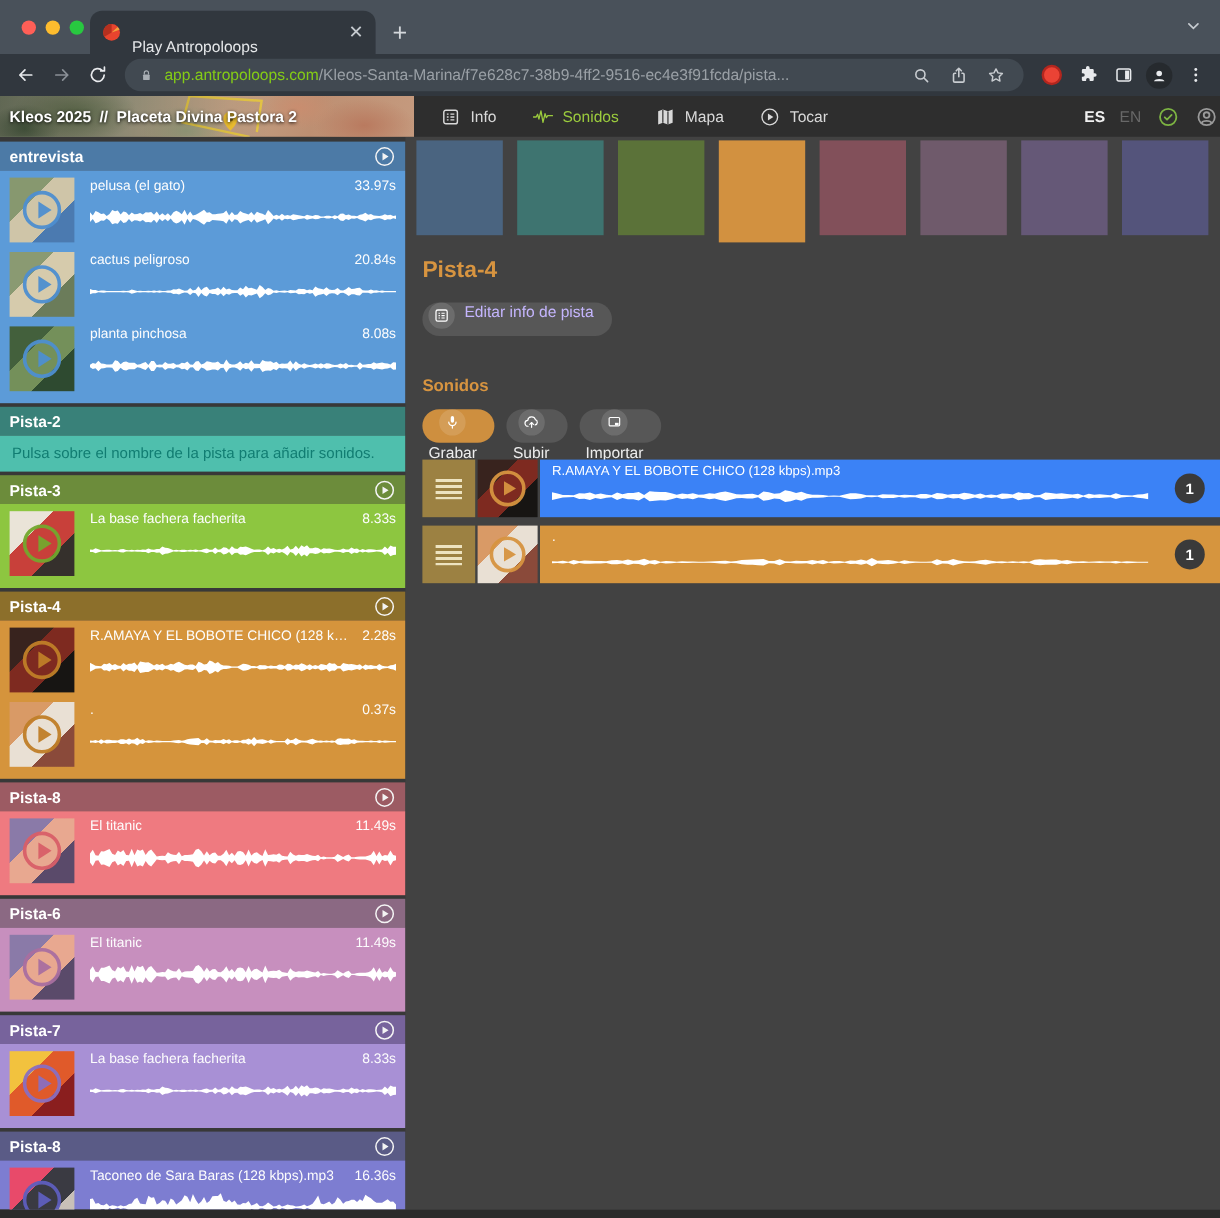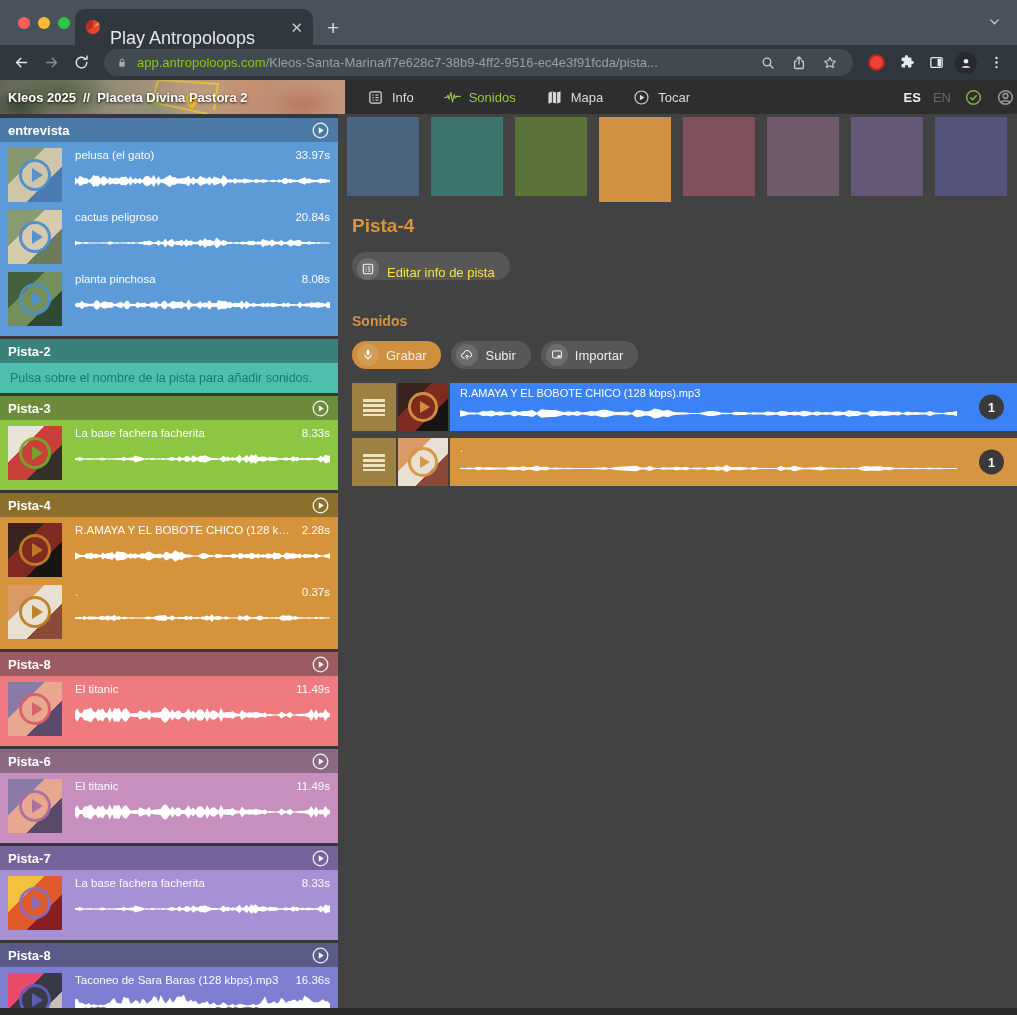--- a/index.html
+++ b/index.html
@@ -4,21 +4,21 @@
 <style>
   html,body{margin:0;padding:0;background:#424242;}
   body{width:1017px;height:1015px;overflow:hidden;font-family:"Liberation Sans",sans-serif;-webkit-font-smoothing:antialiased;}
   svg{display:block}
   
   .tabstrip{height:45px;background:#49515A;position:relative;}
   .traffic{position:absolute;left:18px;top:17px;display:flex;gap:8px;}
   .light{width:12px;height:12px;border-radius:50%;}
   .light.red{background:#FF5F57}.light.yellow{background:#FEBC2E}.light.green{background:#28C840}
   .tab{position:absolute;left:75px;bottom:0;width:238px;height:36px;background:#31373E;border-radius:10px 10px 0 0;display:flex;align-items:center;gap:9px;padding:0 10px;box-sizing:border-box;}
-  .tab-title{flex:1;font-size:18px;color:#E6E8EA;white-space:nowrap;overflow:hidden;margin-top:22px;}
+  .tab-title{flex:1;font-size:13px;color:#E6E8EA;white-space:nowrap;overflow:hidden;margin-top:22px;}
   .tab-close{color:#C6CBD0;font-size:15px;line-height:1;cursor:pointer;}
   .newtab{position:absolute;left:327px;bottom:5px;font-size:21px;color:#D4D8DC;cursor:pointer;}
   .win-chevron{position:absolute;right:16px;top:15px;color:#C6CBD0;}
   .toolbar{height:35px;background:#31373E;display:flex;align-items:center;padding:0 8px;gap:4px;}
   .tool-ico{width:26px;height:26px;display:flex;align-items:center;justify-content:center;color:#E8EAED;flex-shrink:0;cursor:pointer;}
   .tool-ico.dim{color:#8A9097;}
   .tool-ico svg{width:17px;height:17px;}
   .urlbar{flex:1;height:27px;background:#414951;border-radius:14px;display:flex;align-items:center;gap:9px;padding:0 12px;margin:0 6px;min-width:0;}
   .urlbar .lock{color:#A8AEB4;}
   .url-text{font-size:13px;white-space:nowrap;overflow:hidden;min-width:0;}
@@ -71,26 +71,26 @@
   .clip-duration{flex-shrink:0;}
   .clip-wave{height:30px;}
   .clip-wave svg,.row-wave svg{width:100%;height:100%;}
   
   .main{flex:1;min-width:0;display:flex;flex-direction:column;padding-top:3px;box-sizing:border-box;background:#424242;}
   .swatches{display:flex;gap:12px;padding-left:9px;align-items:flex-start;height:85px;flex-shrink:0;}
   .swatch{width:72px;height:79px;cursor:pointer;}
   .swatch.active{height:85px;}
   .main-body{padding-left:14px;flex:1;}
   .main-title{margin-top:13px;font-size:19px;font-weight:700;}
-  .edit-btn{margin-top:15px;display:inline-flex;align-items:flex-end;gap:8px;height:28px;padding:0 15px 0 5px;background:#575757;border-radius:15px;color:#fde047;font-size:13px;cursor:pointer;}
+  .edit-btn{margin-top:15px;display:inline-flex;align-items:flex-start;gap:8px;height:28px;padding:0 15px 0 5px;background:#575757;border-radius:15px;color:#c4b5fd;font-size:13px;cursor:pointer;}
   .ico-circle{width:22px;height:22px;border-radius:50%;display:flex;align-items:center;justify-content:center;background:rgba(255,255,255,.13);color:#fff;flex-shrink:0;}
   .ico-circle svg{width:14px;height:14px;}
   .sounds-h{margin-top:33px;font-size:14px;font-weight:700;}
   .actions{margin-top:12px;display:flex;gap:10px;}
-  .action{display:inline-flex;align-items:center;gap:7px;height:28px;padding:0 15px 0 5px;border-radius:15px;background:#575757;color:#EDEDED;font-size:13px;cursor:pointer;}
+  .action{display:inline-flex;align-items:center;gap:7px;height:28px;padding:0 15px 0 5px;border-radius:15px;background:#575757;color:#EDEDED;font-size:13px;cursor:pointer;flex-direction:column;}
   .rows{margin-top:14px;}
   .row{display:flex;height:48px;margin-bottom:7px;}
   .row-handle{width:44px;flex-shrink:0;display:flex;align-items:center;justify-content:center;margin-right:2px;cursor:grab;}
   .handle-lines{width:22px;height:17px;background:repeating-linear-gradient(to bottom,#EDE3C0 0 2.6px,rgba(0,0,0,0) 2.6px 5px);}
   .row-thumb{width:50px;flex-shrink:0;position:relative;margin-right:2px;}
   .row-thumb .thumb-play{width:30px;height:30px;}
   .row-thumb .tri{border-top-width:6px;border-bottom-width:6px;border-left-width:10px;}
   .row-content{flex:1;position:relative;min-width:0;cursor:pointer;}
   .row-title{position:absolute;left:10px;top:4px;right:52px;font-size:11px;color:#fff;white-space:nowrap;overflow:hidden;}
   .row-wave{position:absolute;left:10px;right:60px;top:19px;height:23px;}

